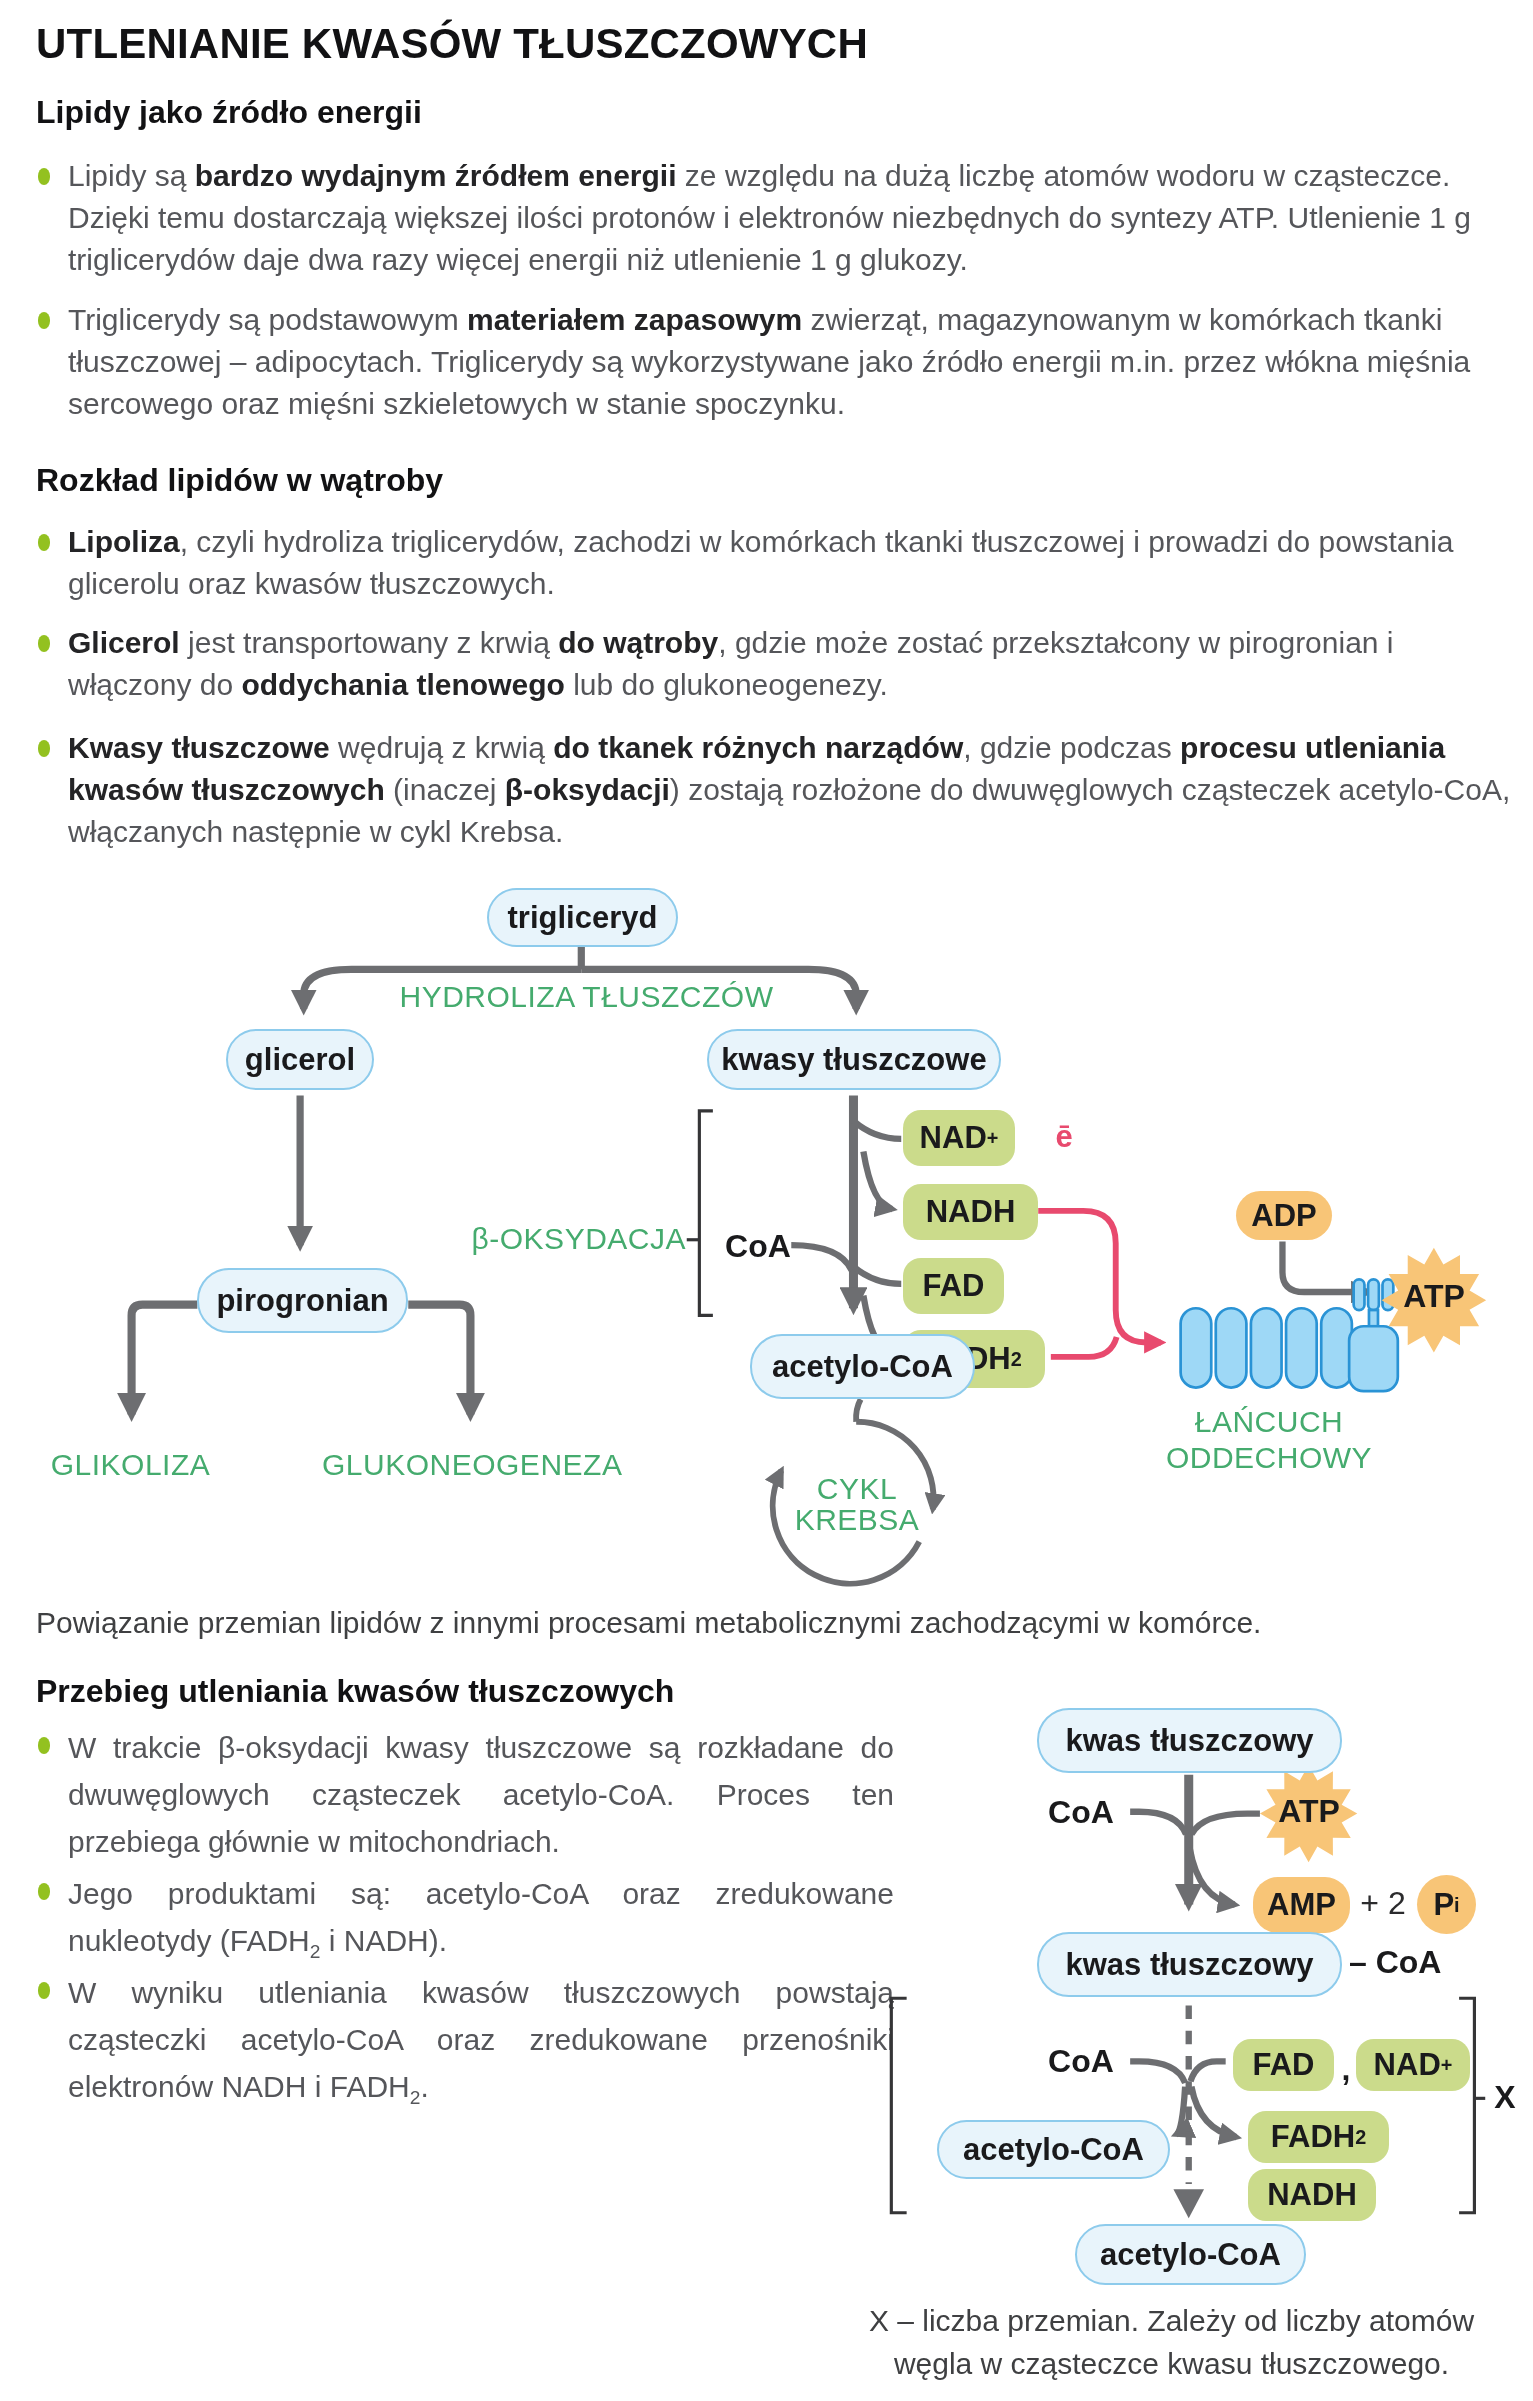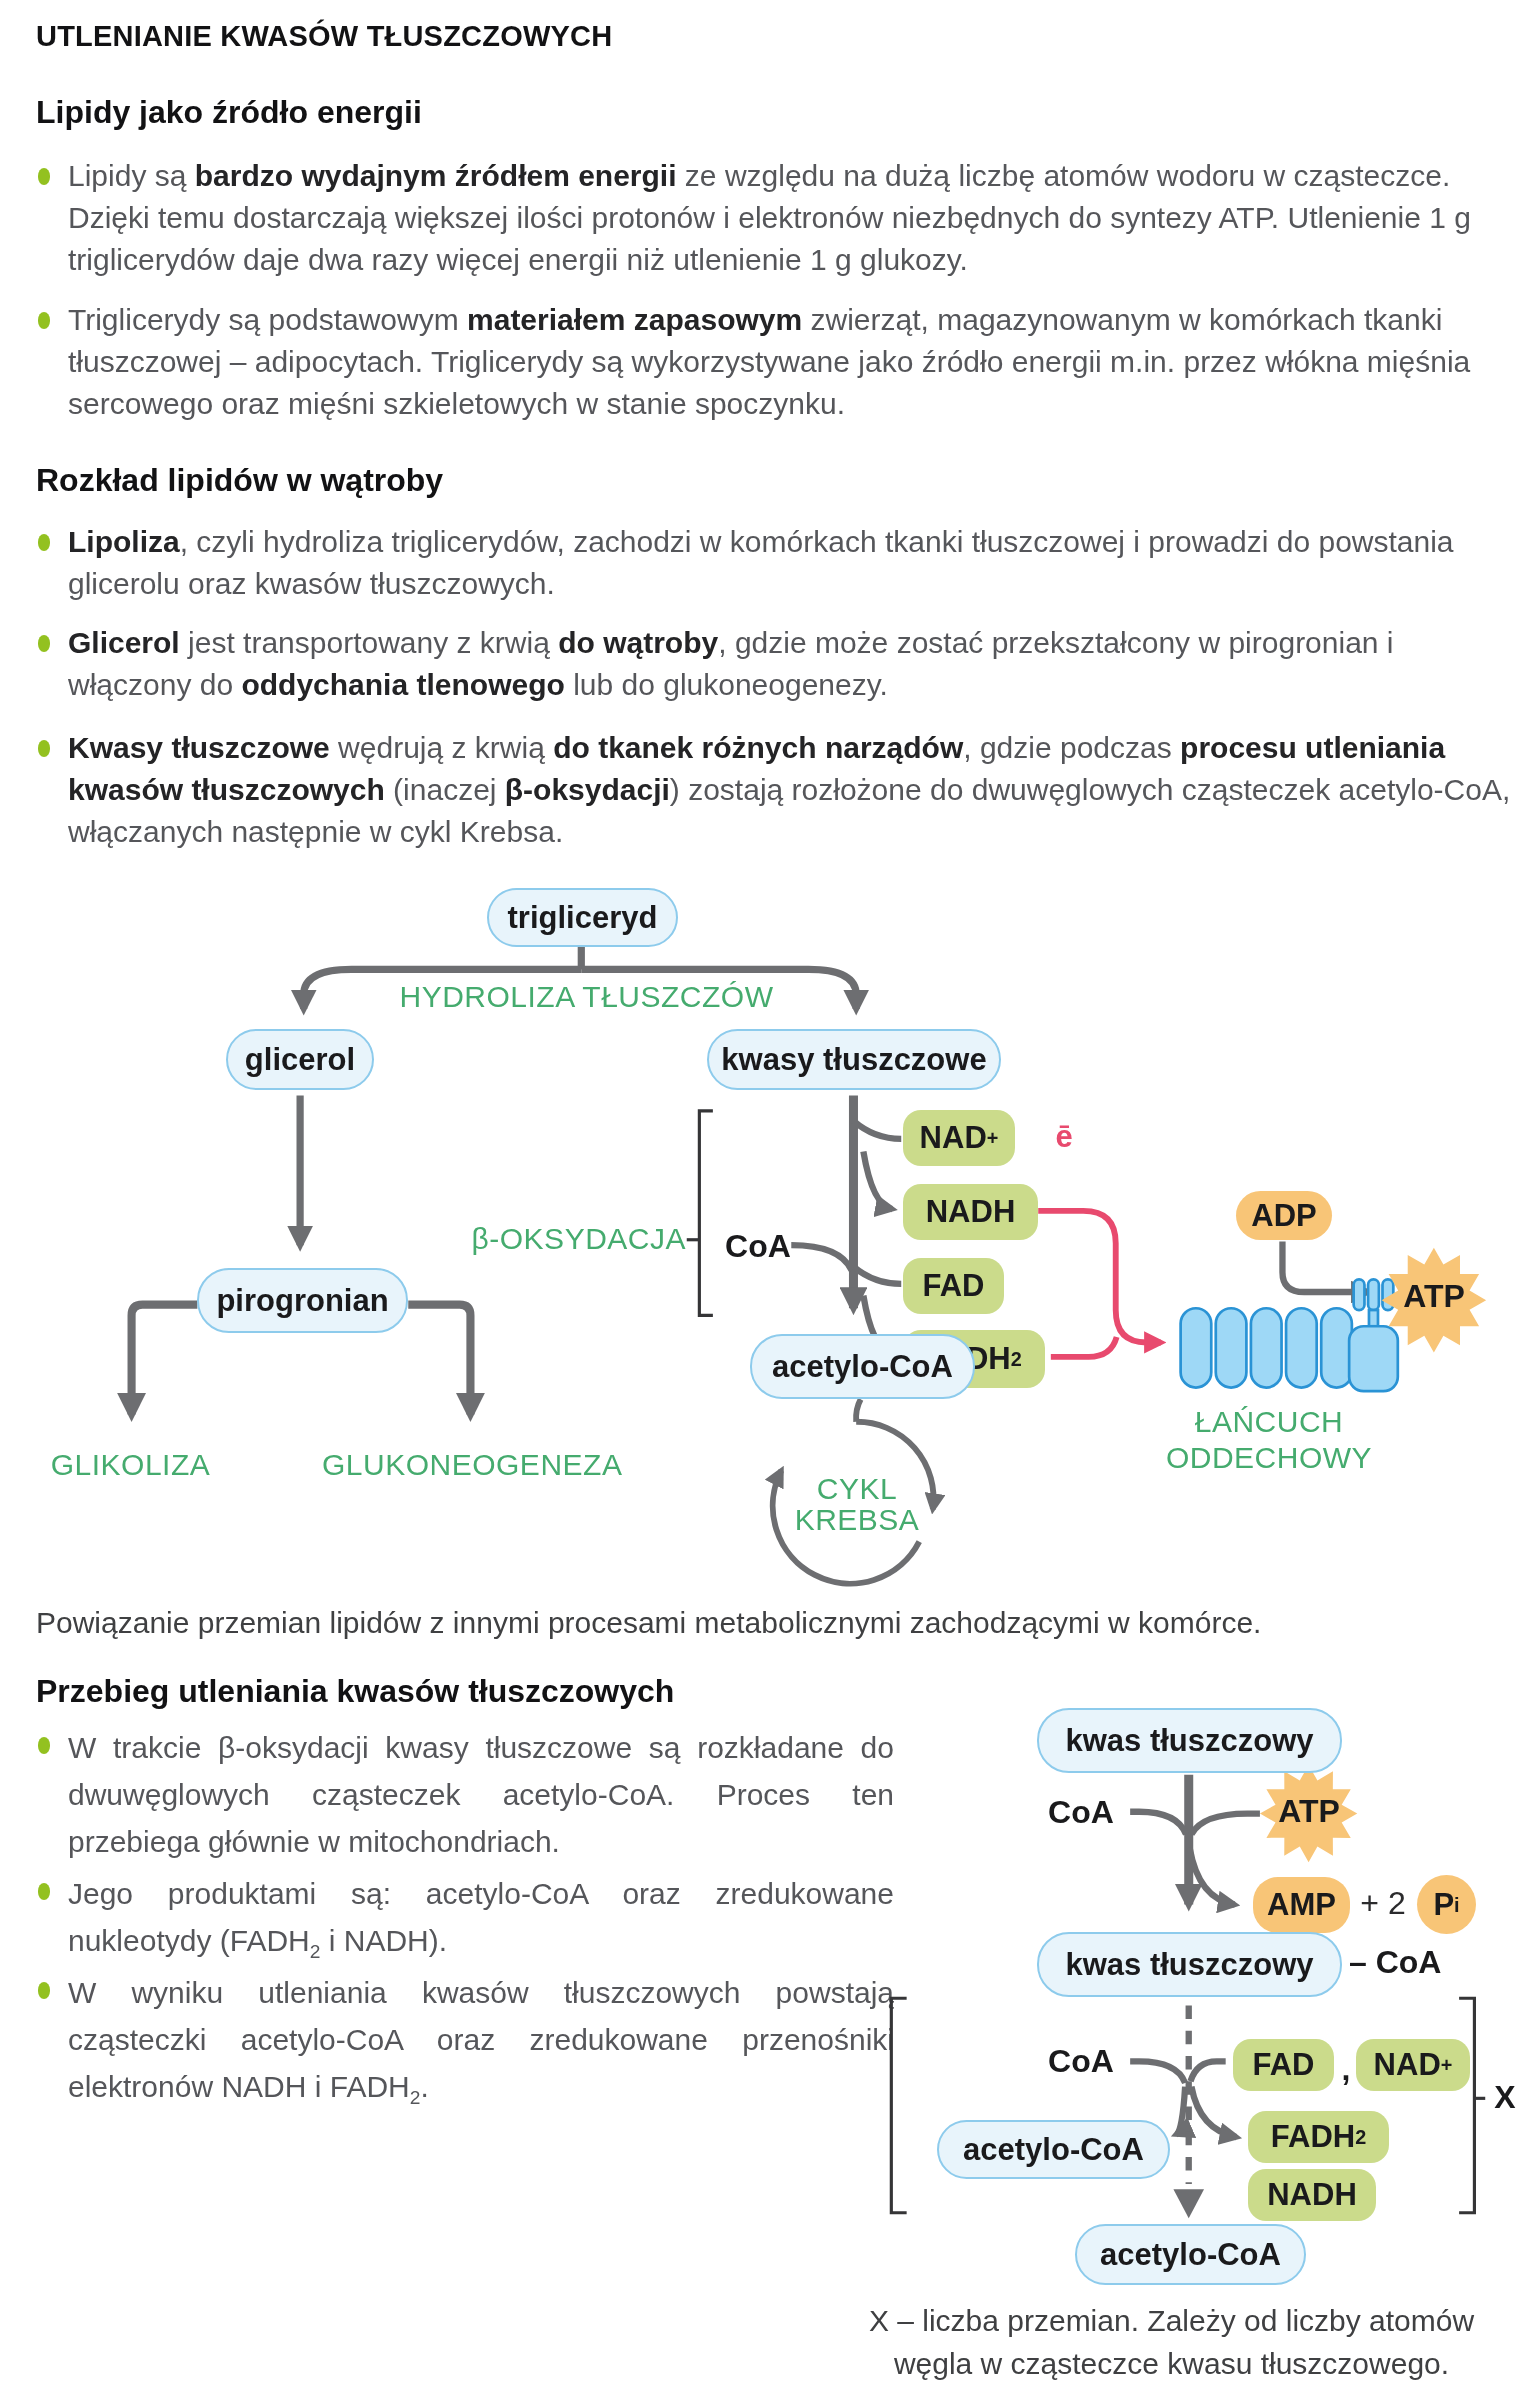--- a/index.html
+++ b/index.html
@@ -1,20 +1,20 @@
 <!DOCTYPE html>
 <html style="font-size:14.4px"><head>
 <meta charset="utf-8">
 <style>
   html,body{margin:0;padding:0;}
   body{width:1533px;height:2401px;background:#ffffff;position:relative;
        font-family:"Liberation Sans",sans-serif;color:#55565a;}
   .abs{position:absolute;}
   
-  .page-title{font-size:29px;font-weight:700;color:#121214;letter-spacing:0.2px;}
+  .page-title{font-size:42px;font-weight:700;color:#121214;letter-spacing:0.2px;}
   .sec-head{font-size:32px;font-weight:700;color:#121214;}
   .blt{width:1475px;font-size:30px;line-height:42px;padding-left:32px;box-sizing:border-box;}
   .blt .dot,.blt3 .dot{position:absolute;left:1.8px;top:12.6px;width:12.6px;height:17px;border-radius:50%;background:#93c120;}
   .blt3{width:858px;font-size:30px;line-height:47px;padding-left:32px;box-sizing:border-box;text-align:justify;}
   .rt-b{font-weight:700;color:#242426;}
   .caption{font-size:30px;color:#3f4042;}
   sub,sup{font-size:64%;line-height:0;}
   
   .dg{left:0;width:1309px;}
   .dg svg{position:absolute;left:0;top:0;}

